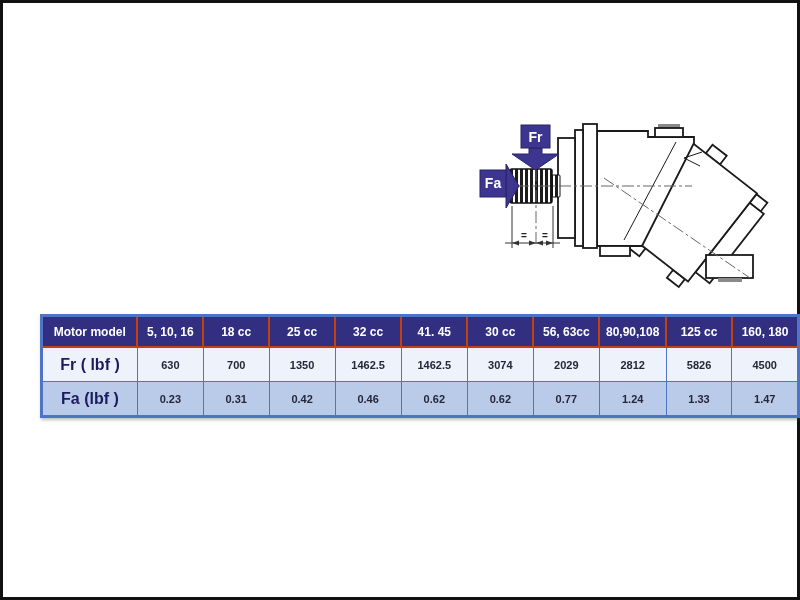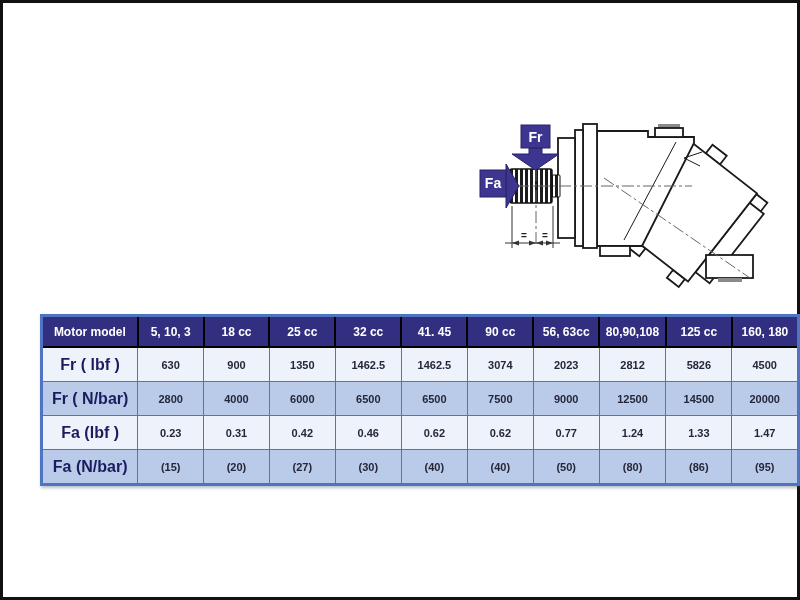--- a/index.html
+++ b/index.html
@@ -33,21 +33,21 @@
   table.spec th, table.spec td {
     width:63px; text-align:center; vertical-align:middle;
     padding:0 1px; overflow:hidden;
   }
   table.spec th:first-child, table.spec td:first-child { width:93px; }
   table.spec th {
     height:29px;
     background:var(--header-bg,#322e80);
     color:var(--header-text,#ffffff);
     font-weight:700; font-size:12px;
-    border:2px solid #000000;
+    border:2px solid #c2410c;
   }
   table.spec td {
     height:33px;
     border:1.6px solid var(--grid,#4f74c4);
     background:var(--row-light,#eef2fb);
     font-weight:600; font-size:11px;
     color:var(--value-text,#26263a);
   }
   table.spec tbody tr:nth-child(even) td { background:var(--row-shaded,#b9cbe8); }
   table.spec td.row-label {
@@ -127,80 +127,54 @@
     <rect class="force-arrow" x="480" y="170" width="26" height="27"></rect>
     <text class="force-label" x="493" y="188">Fa</text>
   </g>
 </svg>
 
 <div class="table-wrap">
   <table class="spec">
     <thead>
       <tr>
           <th>Motor model</th>
-          <th>5, 10, 3</th>
+          <th>5, 10, 16</th>
           <th>18 cc</th>
           <th>25 cc</th>
           <th>32 cc</th>
           <th>41. 45</th>
-          <th>90 cc</th>
+          <th>30 cc</th>
           <th>56, 63cc</th>
           <th>80,90,108</th>
           <th>125 cc</th>
           <th>160, 180</th>
         </tr>
     </thead>
     <tbody>
         <tr>
           <td class="row-label">Fr ( lbf )</td>
           <td>630</td>
-          <td>900</td>
+          <td>700</td>
           <td>1350</td>
           <td>1462.5</td>
           <td>1462.5</td>
           <td>3074</td>
-          <td>2023</td>
+          <td>2029</td>
           <td>2812</td>
           <td>5826</td>
           <td>4500</td>
-        </tr>
-        <tr>
-          <td class="row-label">Fr ( N/bar)</td>
-          <td>2800</td>
-          <td>4000</td>
-          <td>6000</td>
-          <td>6500</td>
-          <td>6500</td>
-          <td>7500</td>
-          <td>9000</td>
-          <td>12500</td>
-          <td>14500</td>
-          <td>20000</td>
         </tr>
         <tr>
           <td class="row-label">Fa (lbf )</td>
           <td>0.23</td>
           <td>0.31</td>
           <td>0.42</td>
           <td>0.46</td>
           <td>0.62</td>
           <td>0.62</td>
           <td>0.77</td>
           <td>1.24</td>
           <td>1.33</td>
           <td>1.47</td>
         </tr>
-        <tr>
-          <td class="row-label">Fa (N/bar)</td>
-          <td>(15)</td>
-          <td>(20)</td>
-          <td>(27)</td>
-          <td>(30)</td>
-          <td>(40)</td>
-          <td>(40)</td>
-          <td>(50)</td>
-          <td>(80)</td>
-          <td>(86)</td>
-          <td>(95)</td>
-        </tr>
       </tbody>
   </table>
 </div>
 
 </body></html>

